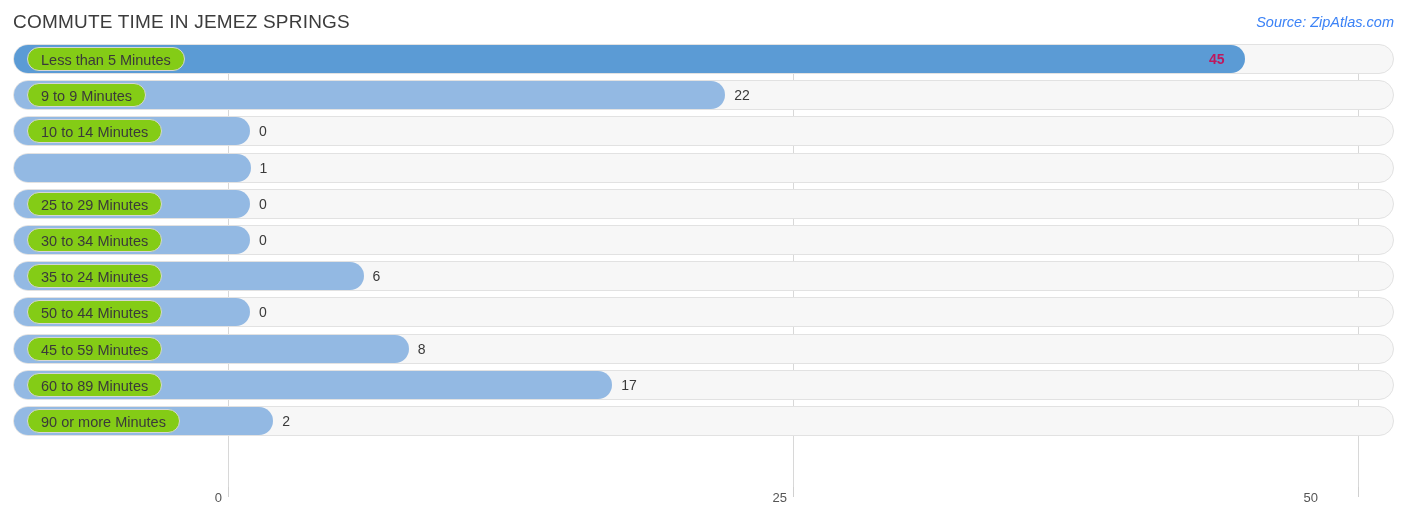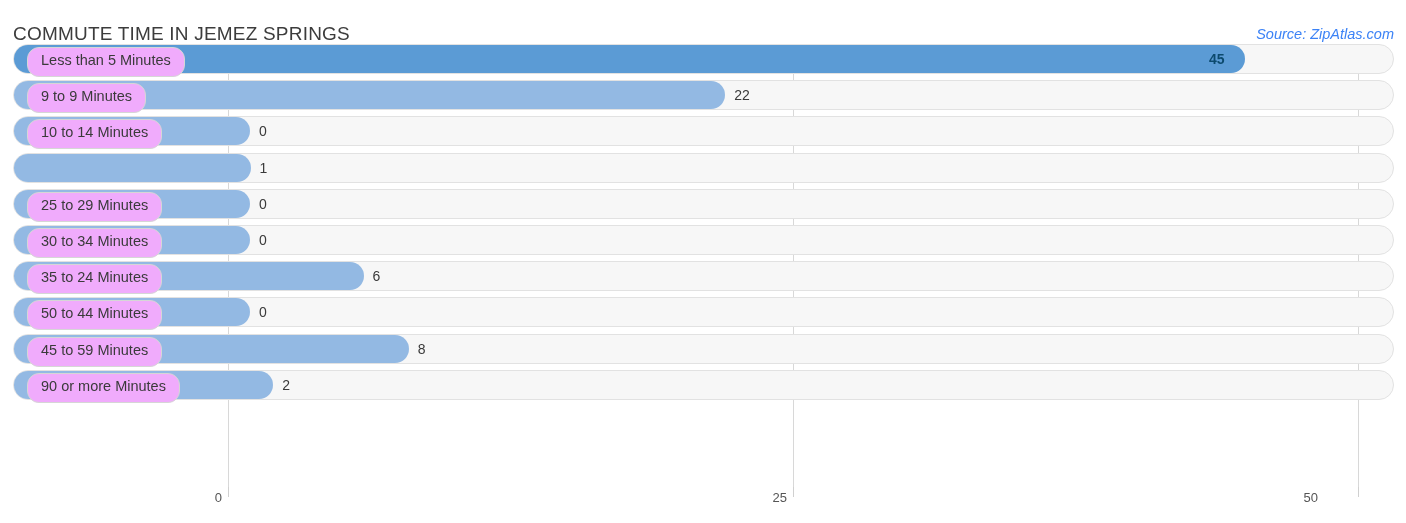--- a/index.html
+++ b/index.html
@@ -4,21 +4,21 @@
 <style>
   html,body{margin:0;padding:0;}
   body{
     width:1406px;height:523px;
     background:#ffffff;
     font-family:"Liberation Sans",sans-serif;
     overflow:hidden;
     position:relative;
   }
   .header{
-    position:absolute;left:0;top:12px;width:1406px;height:44px;
+    position:absolute;left:0;top:0;width:1406px;height:44px;
   }
   .title{
     position:absolute;left:13px;top:11px;
     font-size:19px;color:#3c3c3c;letter-spacing:.2px;
     font-weight:400;white-space:nowrap;
   }
   .source{
     position:absolute;right:12px;top:14px;
     font-size:14.5px;color:#3b82f6;font-style:italic;
     white-space:nowrap;
@@ -54,36 +54,36 @@
     height:28px;
     border-radius:14px;
     box-sizing:border-box;
   }
   .bar.max{background:#5b9bd5;}
   .bar.norm{background:#93b9e3;}
 
   
   .pill{
     position:absolute;top:3px;left:27px;
-    height:30px;line-height:24px;
-    background:#f0abfc;
+    height:24px;line-height:24px;
+    background:#84cc16;
     border:1px solid #d6d6d6;
     border-radius:12px;
     padding:0 13px;
     font-size:14.5px;color:#3a3a3a;
     white-space:nowrap;
     box-sizing:border-box;
   }
   
   .val{
     position:absolute;top:0;height:30px;line-height:30px;
     font-size:14px;white-space:nowrap;
   }
   .val.out{color:#3a3a3a;}
-  .val.in{color:#0c4a6e;font-weight:600;}
+  .val.in{color:#be185d;font-weight:600;}
 
   .axis{
     position:absolute;left:0;top:487px;width:1406px;height:36px;
   }
   .tick{
     position:absolute;top:0;width:1px;height:10px;background:#d0d0d0;
   }
   .ticklabel{
     position:absolute;top:3px;
     font-size:13px;color:#555;
@@ -155,20 +155,26 @@
         <div class="val out" style="left: 259px;">0</div>
       </div>
       <div class="row">
         <div class="track"></div>
         <div class="bar norm" style="left: 14px; width: 394.8px;"></div>
         <div class="pill">45 to 59 Minutes</div>
         <div class="val out" style="left: 417.8px;">8</div>
       </div>
       <div class="row">
         <div class="track"></div>
+        <div class="bar norm" style="left: 14px; width: 598.2px;"></div>
+        <div class="pill">60 to 89 Minutes</div>
+        <div class="val out" style="left: 621.2px;">17</div>
+      </div>
+      <div class="row">
+        <div class="track"></div>
         <div class="bar norm" style="left: 14px; width: 259.2px;"></div>
         <div class="pill">90 or more Minutes</div>
         <div class="val out" style="left: 282.2px;">2</div>
       </div>
     </div>
 </div>
 
 <div class="axis" id="axis">
     <div class="tick" style="left: 228px;"></div>
     <div class="ticklabel" style="left: 228px;">0</div>

